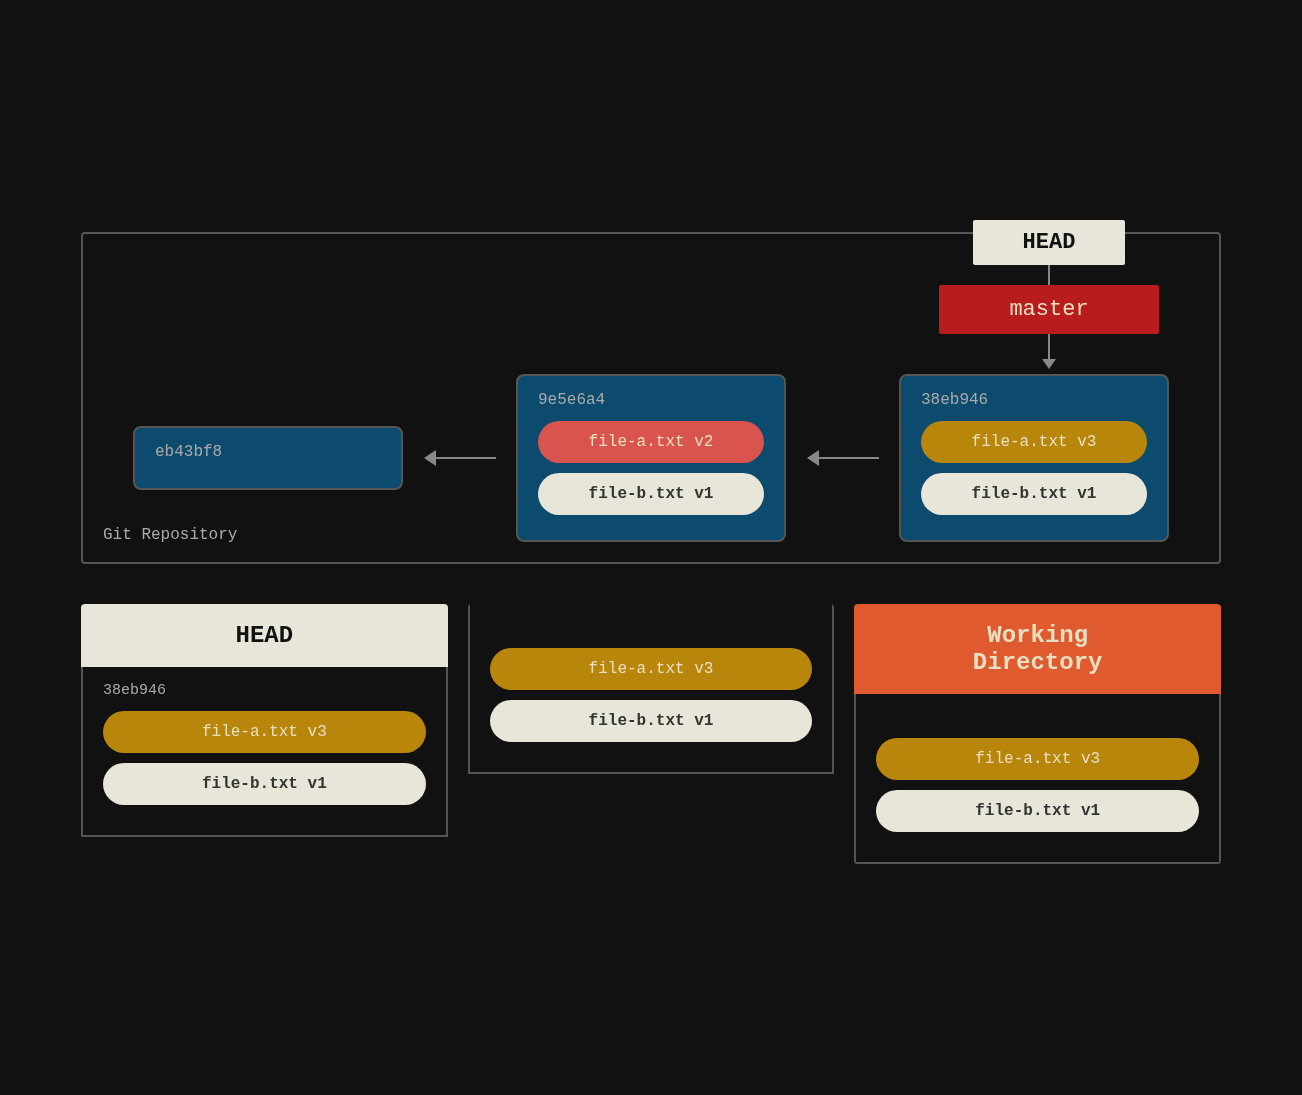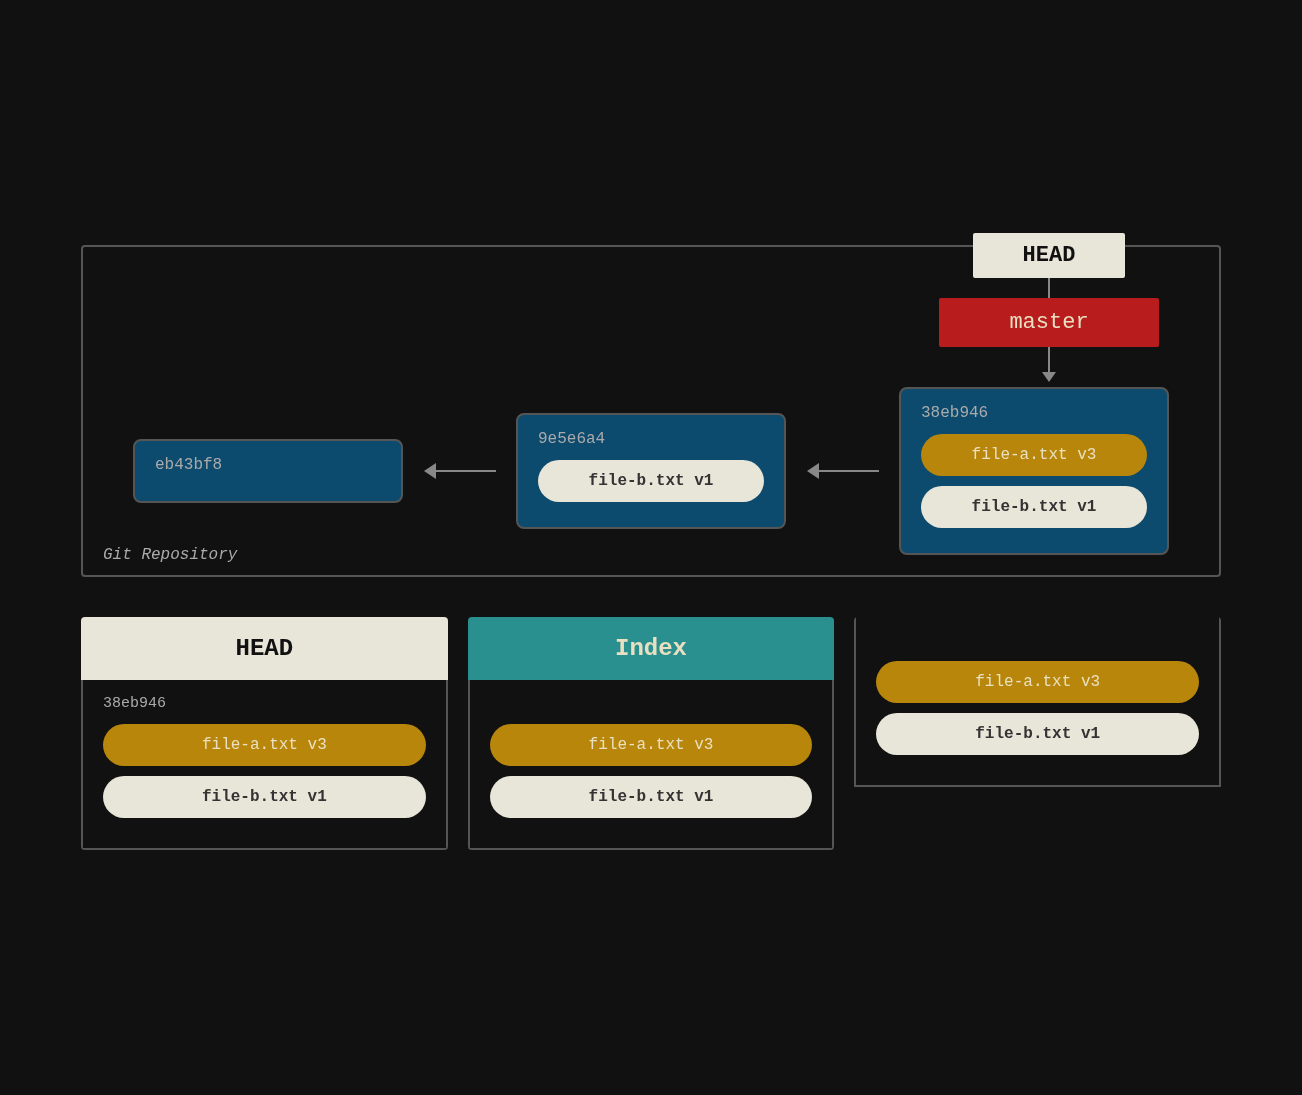--- a/index.html
+++ b/index.html
@@ -26,26 +26,25 @@
     .git-repo-section {
       border: 2px solid #555;
       border-radius: 4px;
       padding: 30px 30px 20px 30px;
       position: relative;
       background: #111;
     }
 
     .git-repo-label {
       position: absolute;
-      bottom: 11px;
+      bottom: 18px;
       left: 20px;
       color: #aaa;
       font-size: 16px;
       font-family: 'Courier New', Courier, monospace;
-      font-style: italic;
     }
 
     .head-box {
       background: #e8e6d8;
       color: #111;
       padding: 10px 50px;
       font-size: 22px;
       font-weight: bold;
       border-radius: 2px;
       font-family: 'Courier New', Courier, monospace;
@@ -218,20 +217,21 @@
 
       <div class="commit-arrow">
         <div class="arrow-horizontal">
           <div class="arrow-h-head"></div>
           <div class="arrow-h-line"></div>
         </div>
       </div>
 
       <div class="commit-box">
         <div class="commit-hash">9e5e6a4</div>
+        <div class="pill pill-red">file-a.txt v2</div>
         <div class="pill pill-white">file-b.txt v1</div>
       </div>
 
       <div class="commit-arrow">
         <div class="arrow-horizontal">
           <div class="arrow-h-head"></div>
           <div class="arrow-h-line"></div>
         </div>
       </div>
 
@@ -251,29 +251,30 @@
     <div class="bottom-panel">
       <div class="panel-header panel-header-cream">HEAD</div>
       <div class="panel-body">
         <div class="panel-hash">38eb946</div>
         <div class="pill pill-gold">file-a.txt v3</div>
         <div class="pill pill-white">file-b.txt v1</div>
       </div>
     </div>
 
     <div class="bottom-panel">
-      <div class="panel-header panel-header-teal">Index</div>
       <div class="panel-body">
         <div class="panel-hash">&nbsp;</div>
         <div class="pill pill-gold">file-a.txt v3</div>
         <div class="pill pill-white">file-b.txt v1</div>
       </div>
     </div>
 
     <div class="bottom-panel">
+      <div class="panel-header panel-header-orange" style="white-space: pre-line;">Working
+Directory</div>
       <div class="panel-body">
         <div class="panel-hash">&nbsp;</div>
         <div class="pill pill-gold">file-a.txt v3</div>
         <div class="pill pill-white">file-b.txt v1</div>
       </div>
     </div>
 
   </div>
 </div>
 

